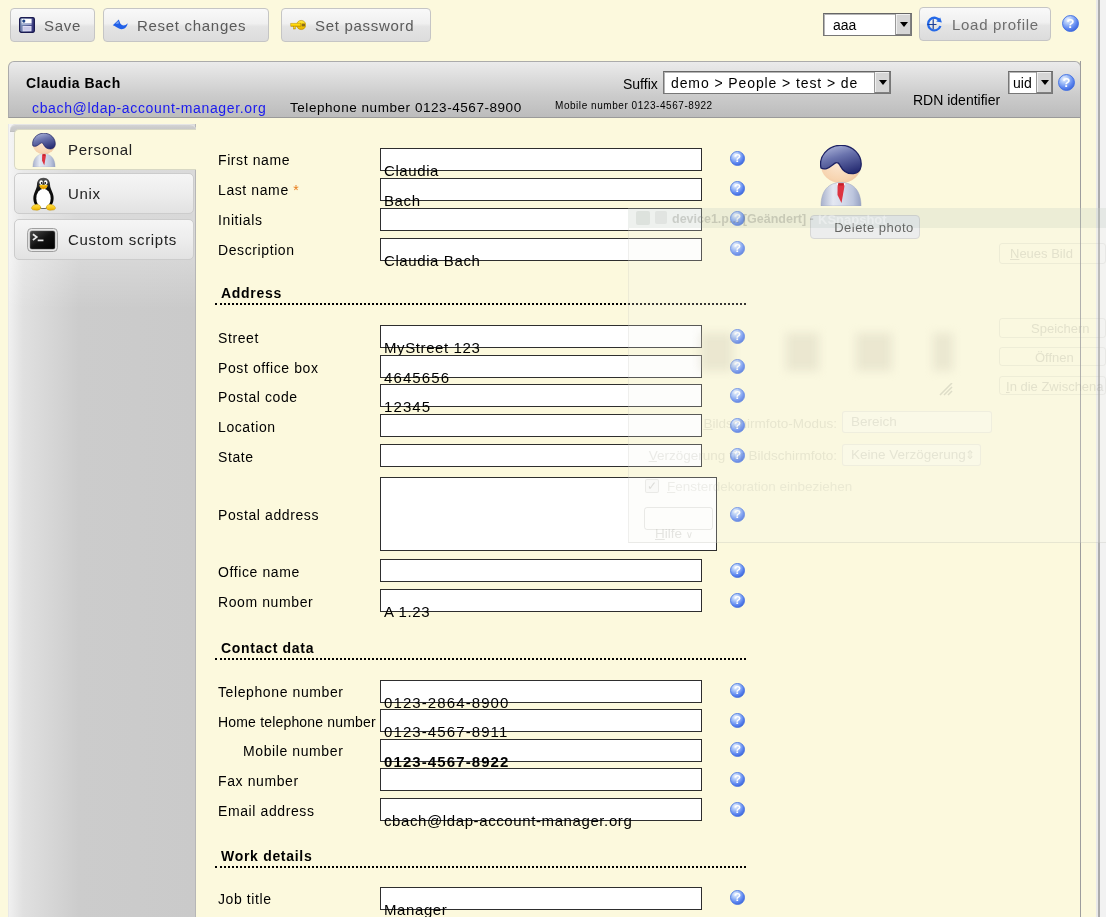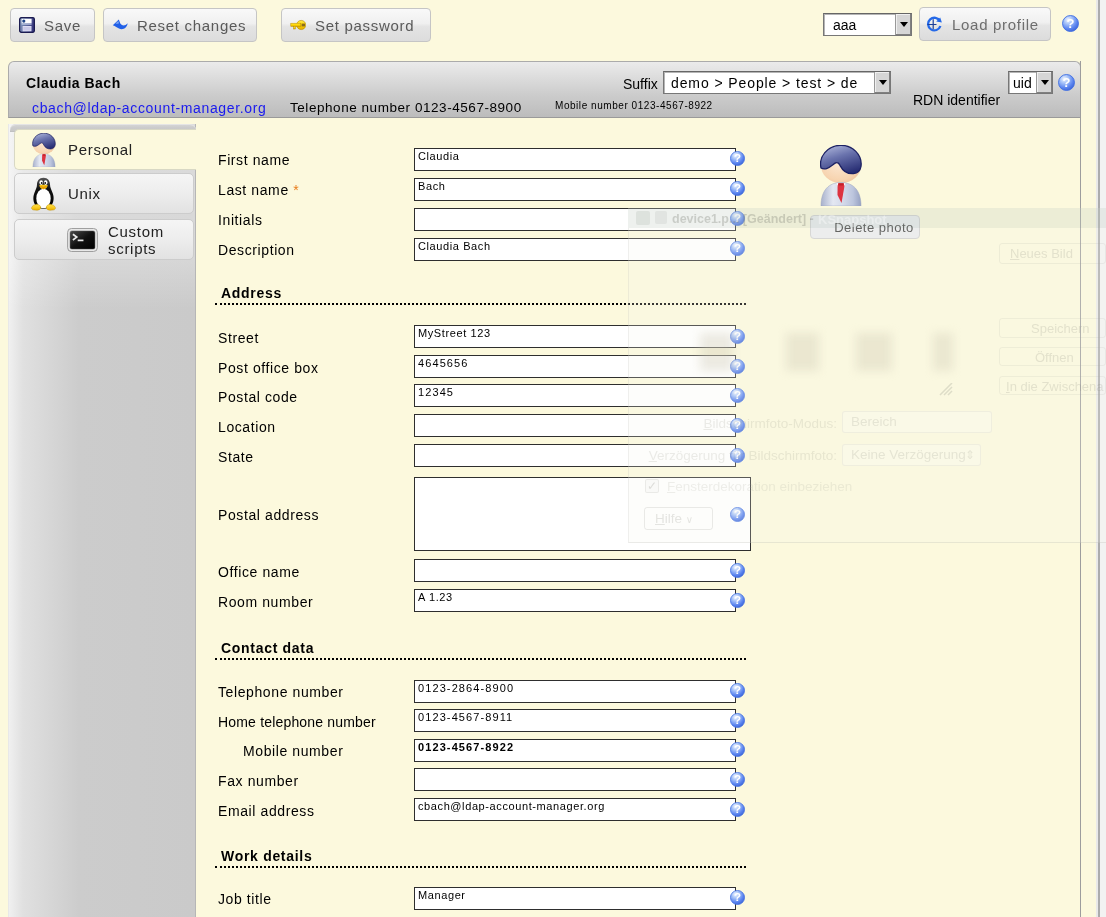--- a/index.html
+++ b/index.html
@@ -34,21 +34,21 @@
 .tab .tic { margin-left:19px; margin-right:12px; width:32px; height:32px; flex:none; }
 
 
 #rightline { position:absolute; left:1080px; top:61px; width:1px; height:856px; background:#9d9d9d; }
 #prestrip { position:absolute; left:1096px; top:0; width:2px; height:917px; background:#e9e9e9; }
 #scrollline { position:absolute; left:1098px; top:0; width:2px; height:917px; background:#acacac; }
 #scrollzone { position:absolute; left:1100px; top:0; width:6px; height:917px; background:#f2f2f2; }
 
 
 .lbl { position:absolute; font-size:14px; letter-spacing:0.6px; color:#000; white-space:nowrap; }
-.inp { position:absolute; left:380px; width:322px; height:23px; background:#fff; border:1px solid #2e2e2e; font-size:11px; letter-spacing:0.6px; color:#000; padding:1px 2px 0 3px; font-family:"Liberation Sans",sans-serif; white-space:nowrap;margin-left:34px; }
+.inp { position:absolute; left:380px; width:322px; height:23px; background:#fff; border:1px solid #2e2e2e; font-size:15px; letter-spacing:0.6px; color:#000; padding:13px 2px 0 3px; font-family:"Liberation Sans",sans-serif; white-space:nowrap; }
 .helpi { position:absolute; left:730px; width:15px; height:15px; }
 .sechead { position:absolute; left:215px; width:531px; border-bottom:2px dotted #000; font-weight:bold; font-size:14px; letter-spacing:0.7px; padding-left:6px; padding-bottom:2px; }
 
 
 #delphoto { position:absolute; z-index:10; left:810px; top:215px; width:110px; height:24px; background:#e9ebee; border:1px solid #cfcfcf; border-radius:4px; color:#3c3c3c; font-size:13px; letter-spacing:0.5px; display:flex; align-items:center; justify-content:center;padding-left:18px; }
 
 
 .gh { position:absolute; z-index:20; }
 </style>
 </head>
@@ -64,21 +64,21 @@
       </defs>
    <rect x="0.6" y="0.6" width="14.8" height="14.8" rx="2" fill="url(#flop)" stroke="#1b1b50" stroke-width="1.3"></rect>
    <path d="M2.6 1.8 L12.6 1.8 L12.6 6.4 L2.6 6.4 Z" fill="#fdfdff"></path>
    <path d="M2.6 6.4 L12.6 6.4 L12.6 8 L2.6 8 Z" fill="#b9c6e2" opacity="0.7"></path>
    <circle cx="4.8" cy="4.1" r="1.6" fill="#1d4488"></circle>
    <rect x="3.6" y="9" width="8.9" height="5.3" fill="#dcdcf2"></rect>
    <rect x="4.4" y="10" width="7.2" height="3.4" fill="#c9c9e8"></rect>
   </svg>
   <span>Save</span>
 </div>
-<div class="btn" style="left:103px; top:8px; width:154px;">
+<div class="btn" style="left:103px; top:8px; width:166px;">
   <svg class="ic" viewBox="0 0 16 16">
    <path d="M0.8 8.2 L6.8 2.6 L8.3 6.6 C10.5 9.3 13 9 15.6 6.3 C15.4 10.6 10.8 13.6 7 11.5 C5 10.4 3.5 9.3 0.8 8.2 Z" fill="#2160e8"></path>
    <path d="M3.5 6.5 L6.3 4 L7 6.2 C6 6.8 4.8 6.9 3.5 6.5 Z" fill="#7ba2f2"></path>
   </svg>
   <span>Reset changes</span>
 </div>
 <div class="btn" style="left:281px; top:8px; width:150px;">
   <svg class="ic" viewBox="0 0 16 16">
    <defs>
         <linearGradient id="keyg" x1="0" y1="0" x2="0" y2="1">
@@ -173,21 +173,21 @@
       <ellipse cx="15.7" cy="5.6" rx="1.8" ry="2.3" fill="#fff"></ellipse>
   <circle cx="11.7" cy="6" r="0.9" fill="#111"></circle>
       <circle cx="15.2" cy="6" r="0.9" fill="#111"></circle>
   <path d="M9.3 8.4 C10.5 7.6 16.5 7.6 17.7 8.4 C17.2 10.8 15.6 12 13.5 12 C11.4 12 9.8 10.8 9.3 8.4 Z" fill="#f8c81c"></path>
   <path d="M9.3 8.4 L13.5 9.8 L17.7 8.4 L13.5 12.4 Z" fill="#e89b00"></path>
   <path d="M2.2 29.5 C0.8 31 1.6 32.8 4 33.1 C6.5 33.4 9.5 33.3 10.5 31.7 C11.3 30.3 10.3 28.2 8.3 27.6 C5.8 26.8 3.5 28 2.2 29.5 Z" fill="url(#feetg)" stroke="#b98a00" stroke-width="0.4"></path>
   <path d="M24.8 29.5 C26.2 31 25.4 32.8 23 33.1 C20.5 33.4 17.5 33.3 16.5 31.7 C15.7 30.3 16.7 28.2 18.7 27.6 C21.2 26.8 23.5 28 24.8 29.5 Z" fill="url(#feetg)" stroke="#b98a00" stroke-width="0.4"></path>
  </svg>
   <span>Unix</span>
 </div>
-<div class="tab" style="top:219px;padding-left:40px;">
+<div class="tab" style="top:219px;">
   <svg class="tic" viewBox="0 0 32 25" style="width:31px;height:24px;margin-left:12px;margin-right:10px;">
   <defs>
         <linearGradient id="scrg" x1="0" y1="0" x2="1" y2="1">
           <stop offset="0" stop-color="#4a4a4a"></stop>
           <stop offset="0.5" stop-color="#111"></stop>
           <stop offset="1" stop-color="#000"></stop>
         </linearGradient>
       </defs>
   <rect x="0.5" y="0.5" width="31" height="24" rx="4" fill="#e8e8e8" stroke="#9a9a9a"></rect>
   <rect x="3" y="3" width="26" height="19" rx="2" fill="url(#scrg)" stroke="#666" stroke-width="0.5"></rect>
@@ -382,13 +382,13 @@
 <svg class="gh" style="left:938px; top:383px;" width="16" height="13" viewBox="0 0 16 13">
     <path d="M2 12 L14 0 M6 12 L14 4 M10 12 L14 8" stroke="rgba(150,150,140,0.28)" stroke-width="1.5"></path>
   </svg>
 
 <div class="gh" style="left:700px; top:416px; width:137px; font-size:13.5px; color:rgba(125,125,115,0.15); text-align:right; white-space:nowrap;"><span style="text-decoration:underline;">B</span>ildschirmfoto-Modus:</div>
 <div class="gh" style="left:842px; top:411px; width:150px; height:22px; background:rgba(252,252,250,0.28); border:1px solid rgba(185,185,180,0.17); border-radius:3px; font-size:13.5px; color:rgba(125,125,115,0.16); padding:2px 0 0 8px;">Bereich</div>
 <div class="gh" style="left:642px; top:448px; width:195px; font-size:13.5px; color:rgba(125,125,115,0.15); text-align:right; white-space:nowrap;"><span style="text-decoration:underline;">V</span>erzögerung für Bildschirmfoto:</div>
 <div class="gh" style="left:842px; top:444px; width:139px; height:22px; background:rgba(252,252,250,0.28); border:1px solid rgba(185,185,180,0.17); border-radius:3px; font-size:13.5px; color:rgba(125,125,115,0.16); padding:2px 0 0 8px;">Keine Verzögerung <span style="position:absolute; right:5px; top:3px; font-size:12px;">⇕</span></div>
 <div class="gh" style="left:645px; top:479px; width:14px; height:14px; border:1px solid rgba(150,150,140,0.14); border-radius:2px; background:rgba(235,235,230,0.22); color:rgba(110,110,100,0.2); font-size:12px; line-height:12px; text-align:center;">✓</div>
 <div class="gh" style="left:667px; top:479px; font-size:13.5px; color:rgba(155,155,145,0.16); white-space:nowrap;"><span style="text-decoration:underline;">F</span>ensterdekoration einbeziehen</div>
-<div class="gh" style="left:644px; top:507px; width:69px; height:23px; border:1px solid rgba(155,155,150,0.20); border-radius:3px; font-size:13.5px; color:rgba(135,135,128,0.21); padding:3px 0 0 10px;"><span style="text-decoration:underline;">H</span>ilfe <span style="font-size:10px;">∨</span></div>
+<div class="gh" style="left:644px; top:507px; width:69px; height:23px; border:1px solid rgba(155,155,150,0.20); border-radius:3px; font-size:13.5px; color:rgba(135,135,128,0.21); padding:18px 0 0 10px;"><span style="text-decoration:underline;">H</span>ilfe <span style="font-size:10px;">∨</span></div>
 
 </body></html>

